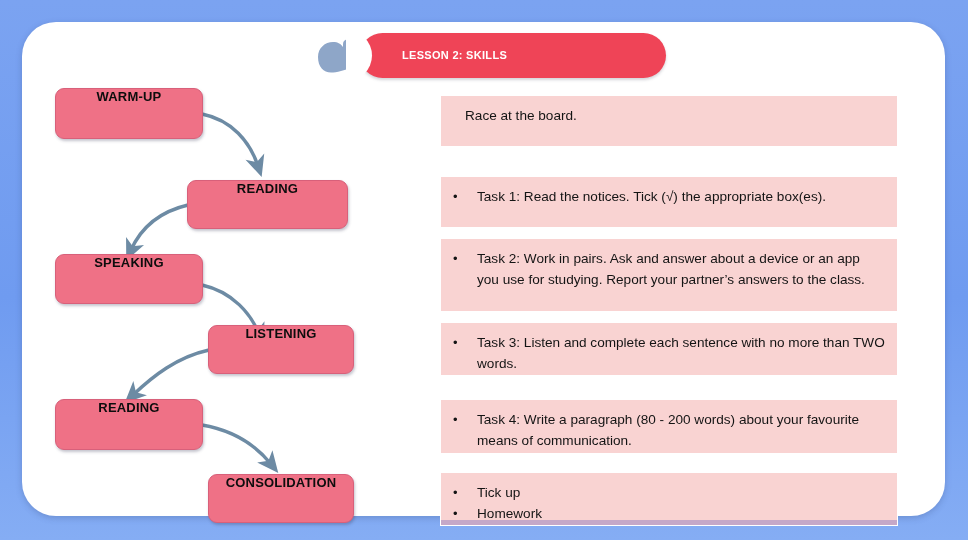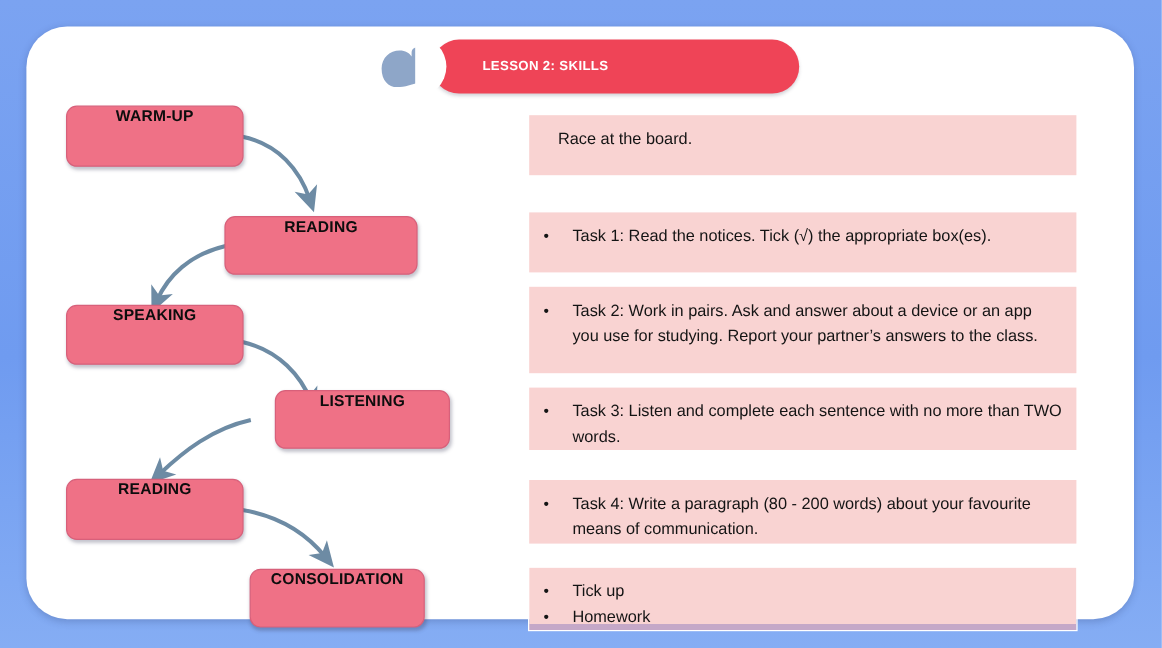--- a/index.html
+++ b/index.html
@@ -177,21 +177,21 @@
 
   <div class="flow-box" style="left:55px; top:88px; width:146px; height:49px;">
     <span>WARM-UP</span>
   </div>
   <div class="flow-box" style="left:187px; top:180px; width:159px; height:47px;">
     <span>READING</span>
   </div>
   <div class="flow-box" style="left:55px; top:254px; width:146px; height:48px;">
     <span>SPEAKING</span>
   </div>
-  <div class="flow-box" style="left:208px; top:325px; width:144px; height:47px;margin-left:21px;">
+  <div class="flow-box" style="left:208px; top:325px; width:144px; height:47px;">
     <span>LISTENING</span>
   </div>
   <div class="flow-box" style="left:55px; top:399px; width:146px; height:49px;">
     <span>READING</span>
   </div>
   <div class="flow-box" style="left:208px; top:474px; width:144px; height:47px;">
     <span>CONSOLIDATION</span>
   </div>
 
   <div class="content-box" style="top:96px; height:50px;">

